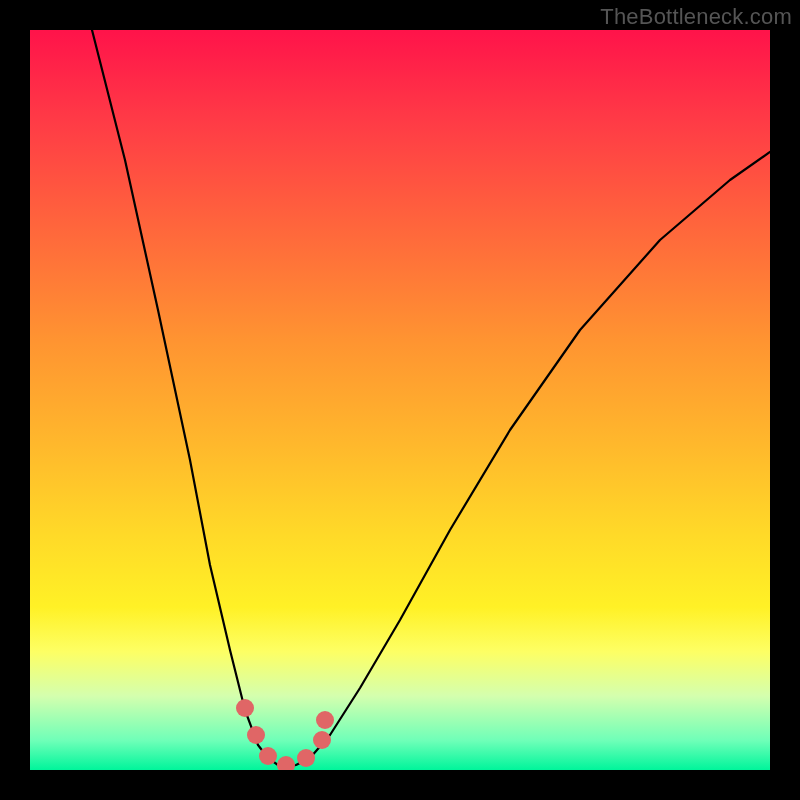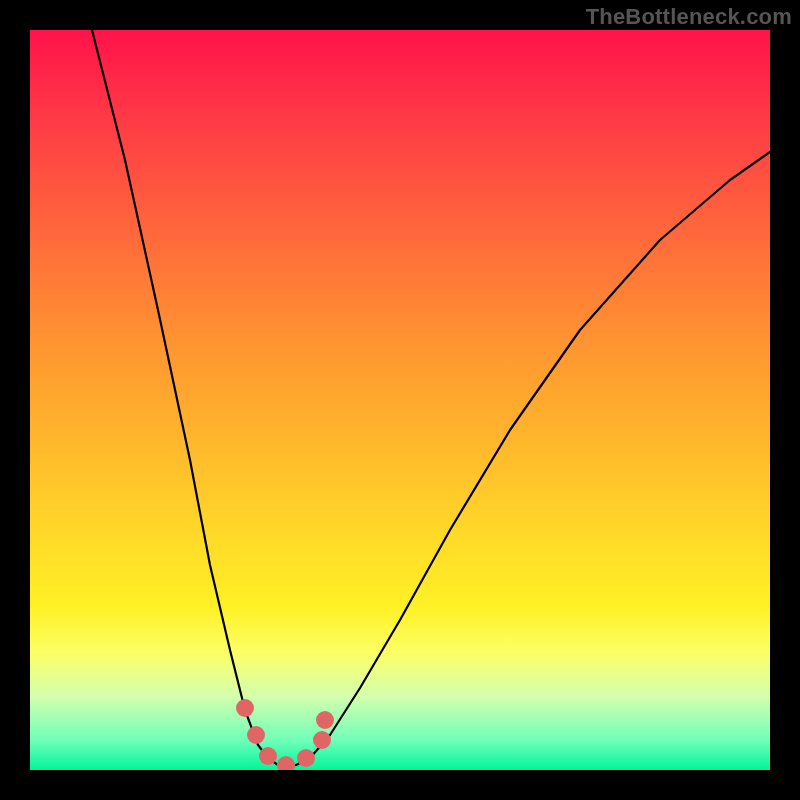--- a/index.html
+++ b/index.html
@@ -39,21 +39,21 @@
       #6fffb8 96%,
       #00f59b 100%
     );
   }
   .watermark {
     position: absolute;
     top: 4px;
     right: 8px;
     color: #555;
     font-size: 22px;
-    font-weight: 700;
+    font-weight: 400;
     letter-spacing: 0.2px;
     user-select: none;
     margin-left: 27px;
   }
   svg.curve {
     position: absolute;
     top: 0;
     left: 0;
   }
 </style>

